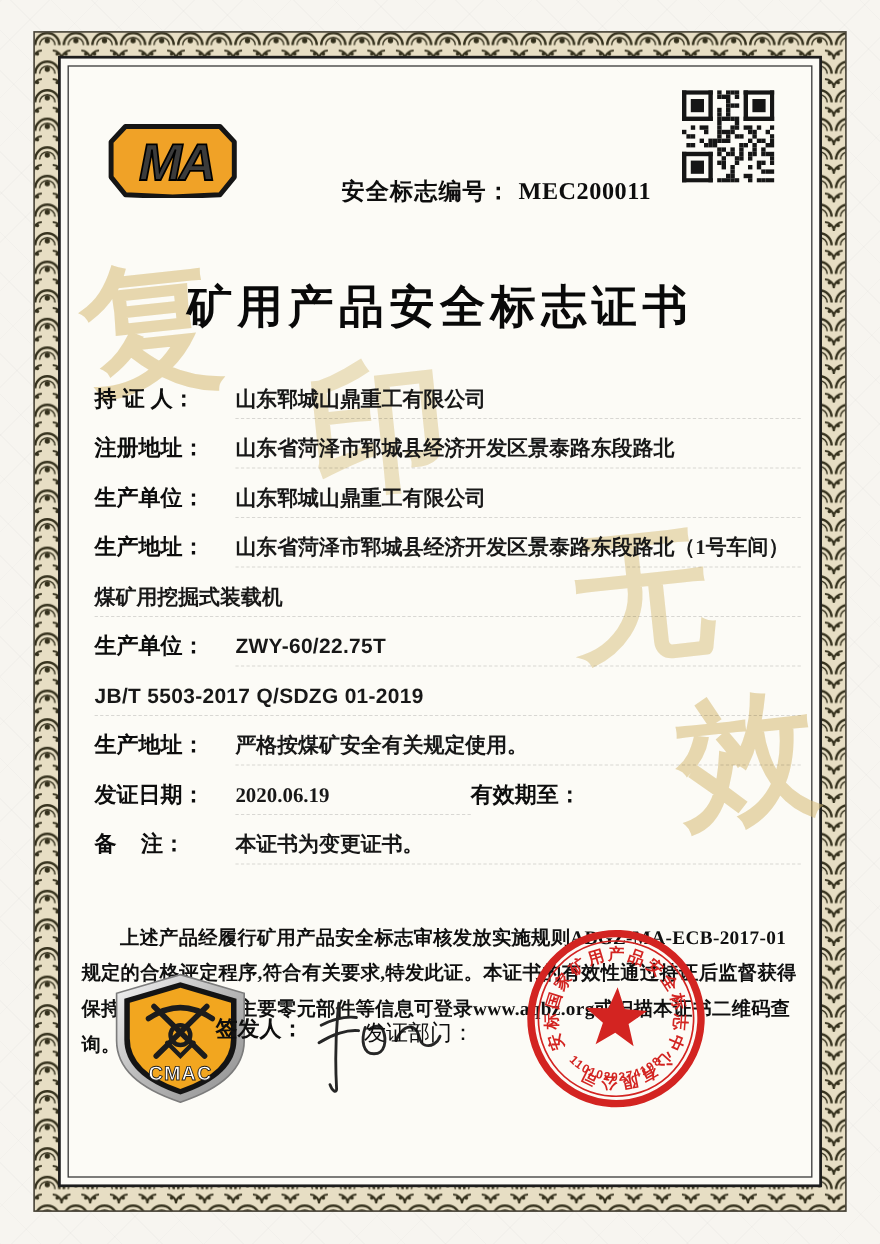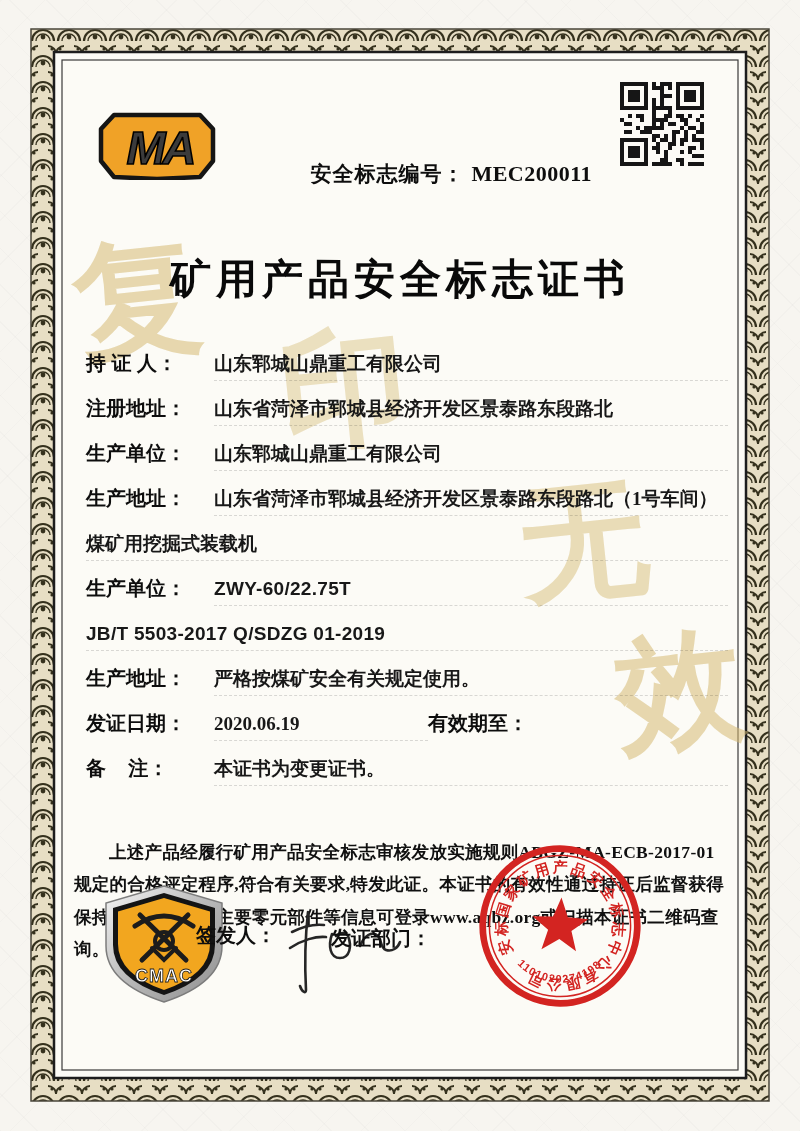--- a/index.html
+++ b/index.html
@@ -46,21 +46,21 @@
   .row.dates .label.l2 { width:auto; margin-right:12px; }
 
   .statement { margin-top:50px; padding:0 6px; text-indent:2em; font-family:"Liberation Serif", serif;
                font-weight:700; font-size:17.5px; line-height:1.85; color:#101010; letter-spacing:0.3px; }
 
   .footer { position:absolute; inset:0; pointer-events:none; }
   .footer > * { pointer-events:auto; }
   .cmac-badge { position:absolute; left:30px; top:820px; }
   .signer-label { position:absolute; left:128px; top:858px; font-size:20px; font-weight:800; color:#0e0e0e; }
   .signature { position:absolute; left:218px; top:842px; }
-  .dept-label { position:absolute; left:263px; top:861px; font-size:20px; font-weight:700; color:#0e0e0e; }
+  .dept-label { position:absolute; left:263px; top:861px; font-size:20px; font-weight:400; color:#0e0e0e; }
   .stamp { position:absolute; left:408px; top:778px; transform:rotate(3deg); }
 </style>
 </head>
 <body>
 
 <div class="page">
 
   <svg class="frame" width="740" height="1074" viewBox="0 0 740 1074">
     <defs>
       <pattern id="scroll" width="26" height="26" patternUnits="userSpaceOnUse">

